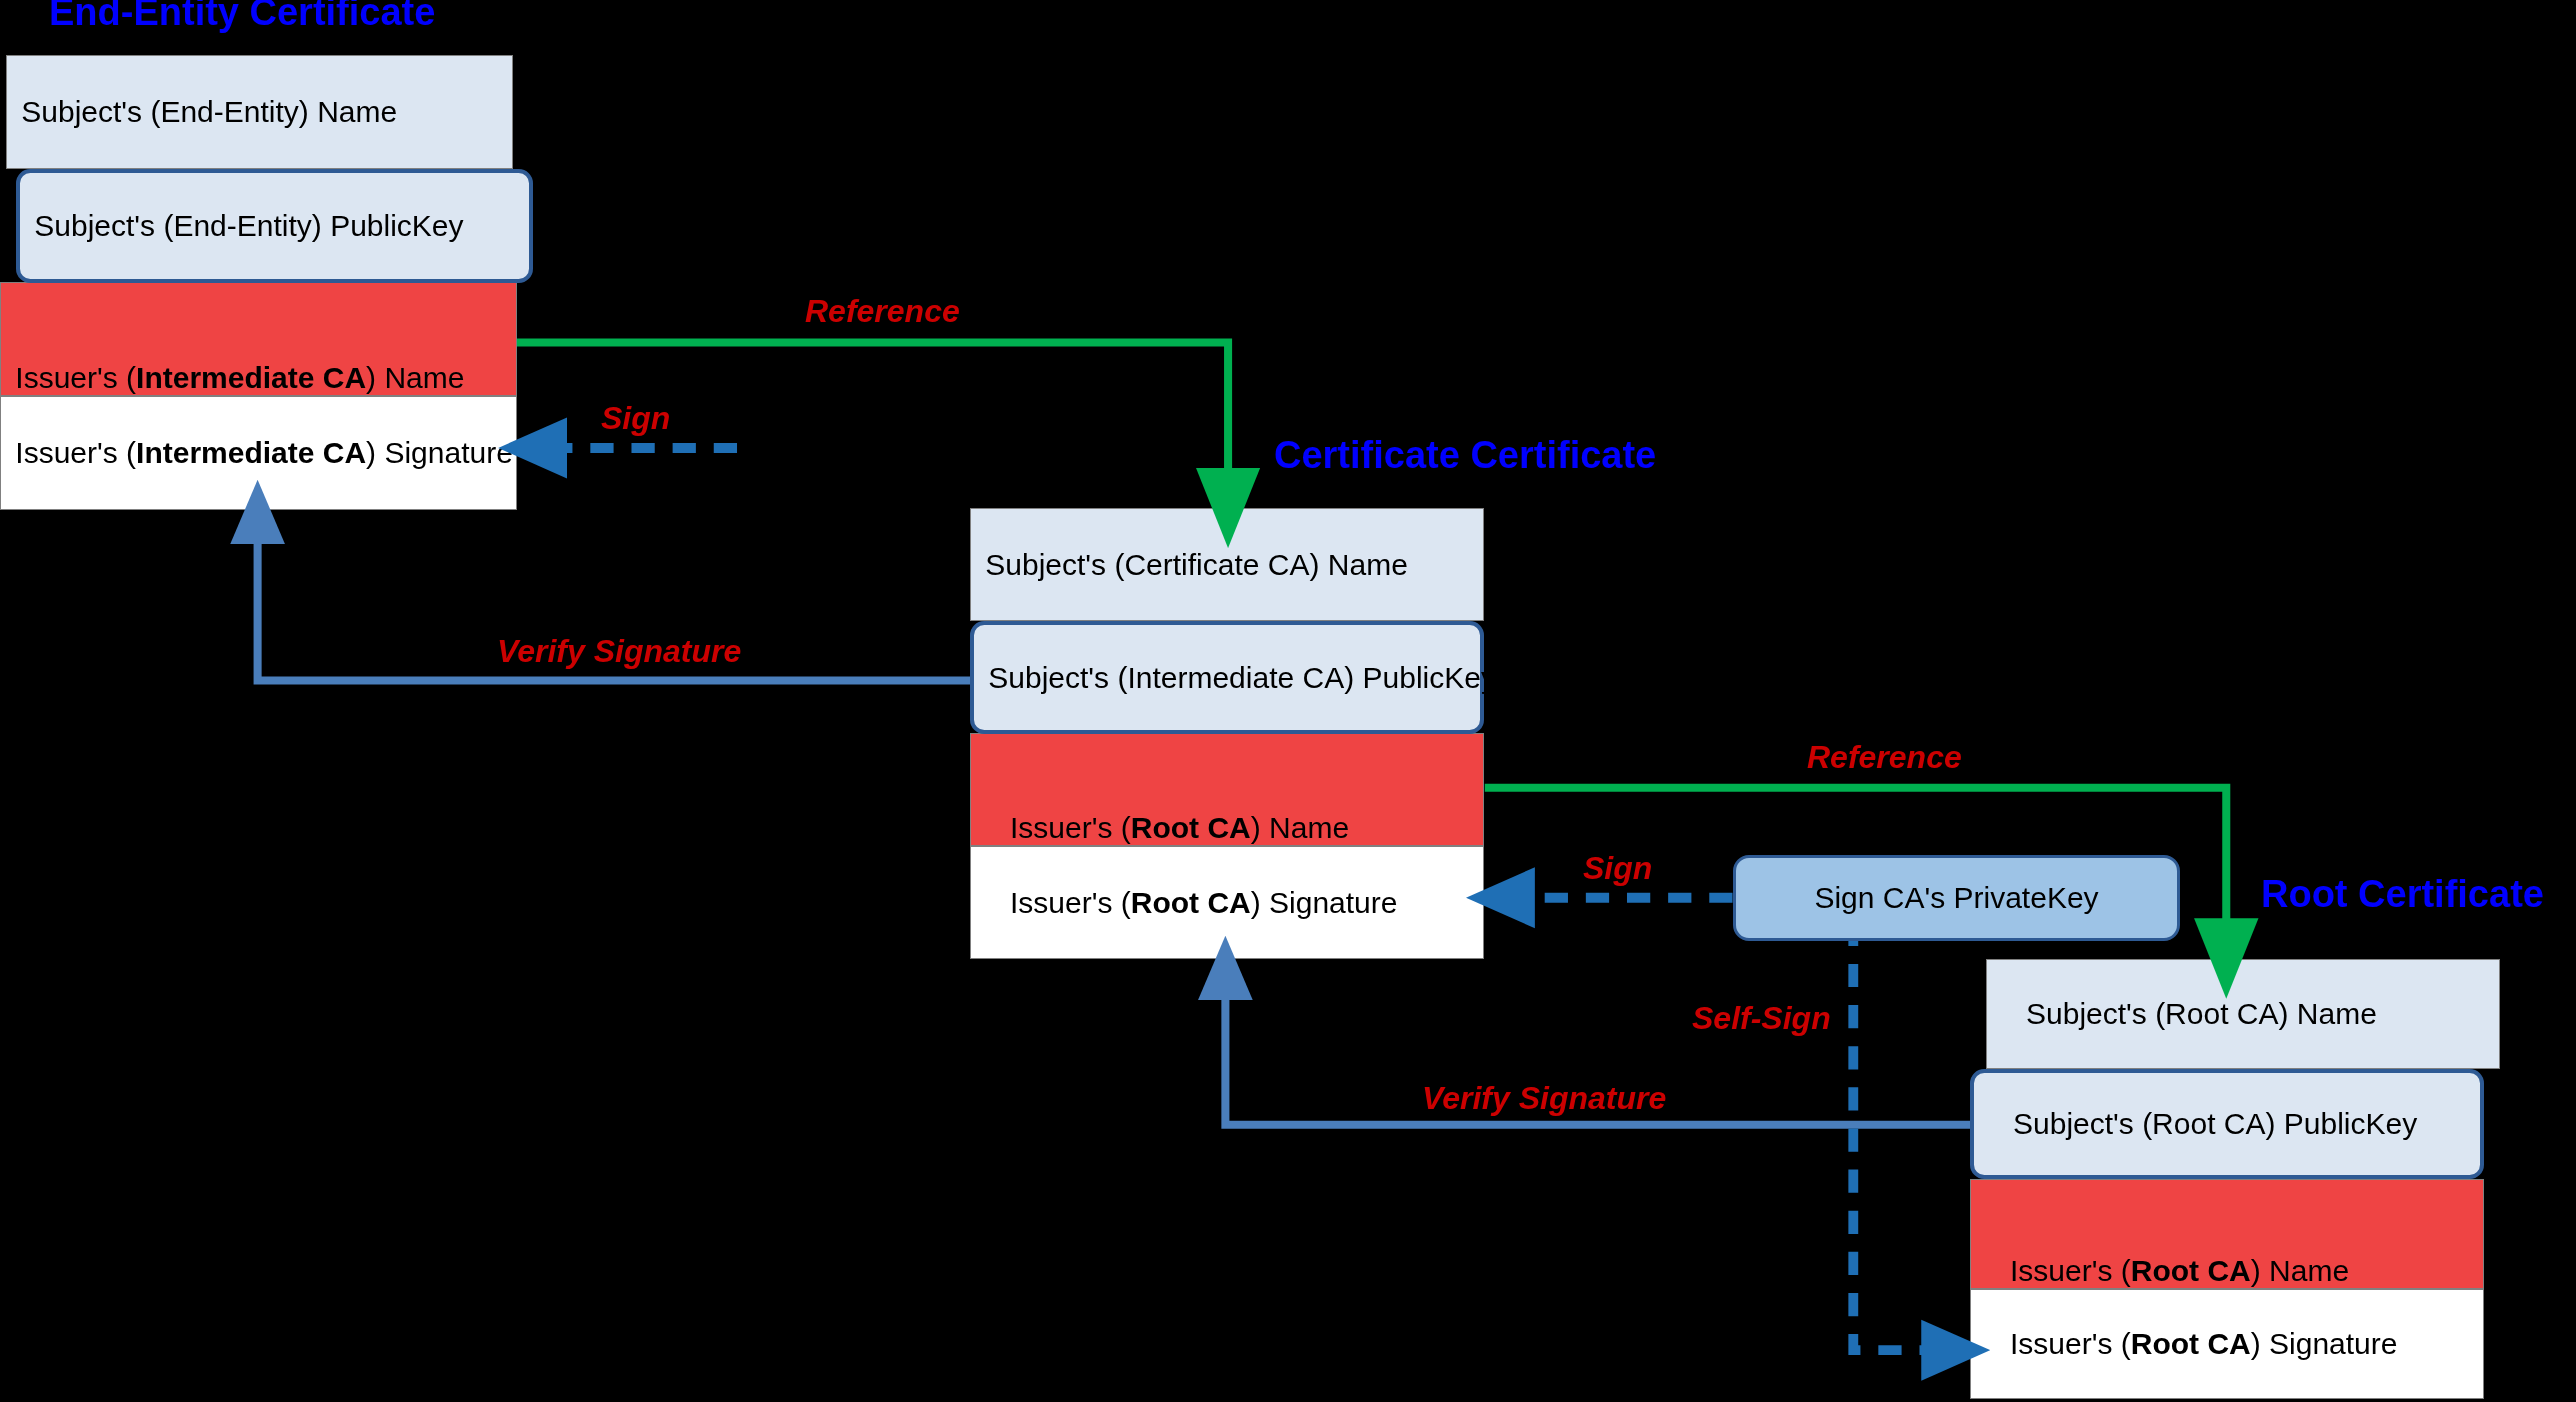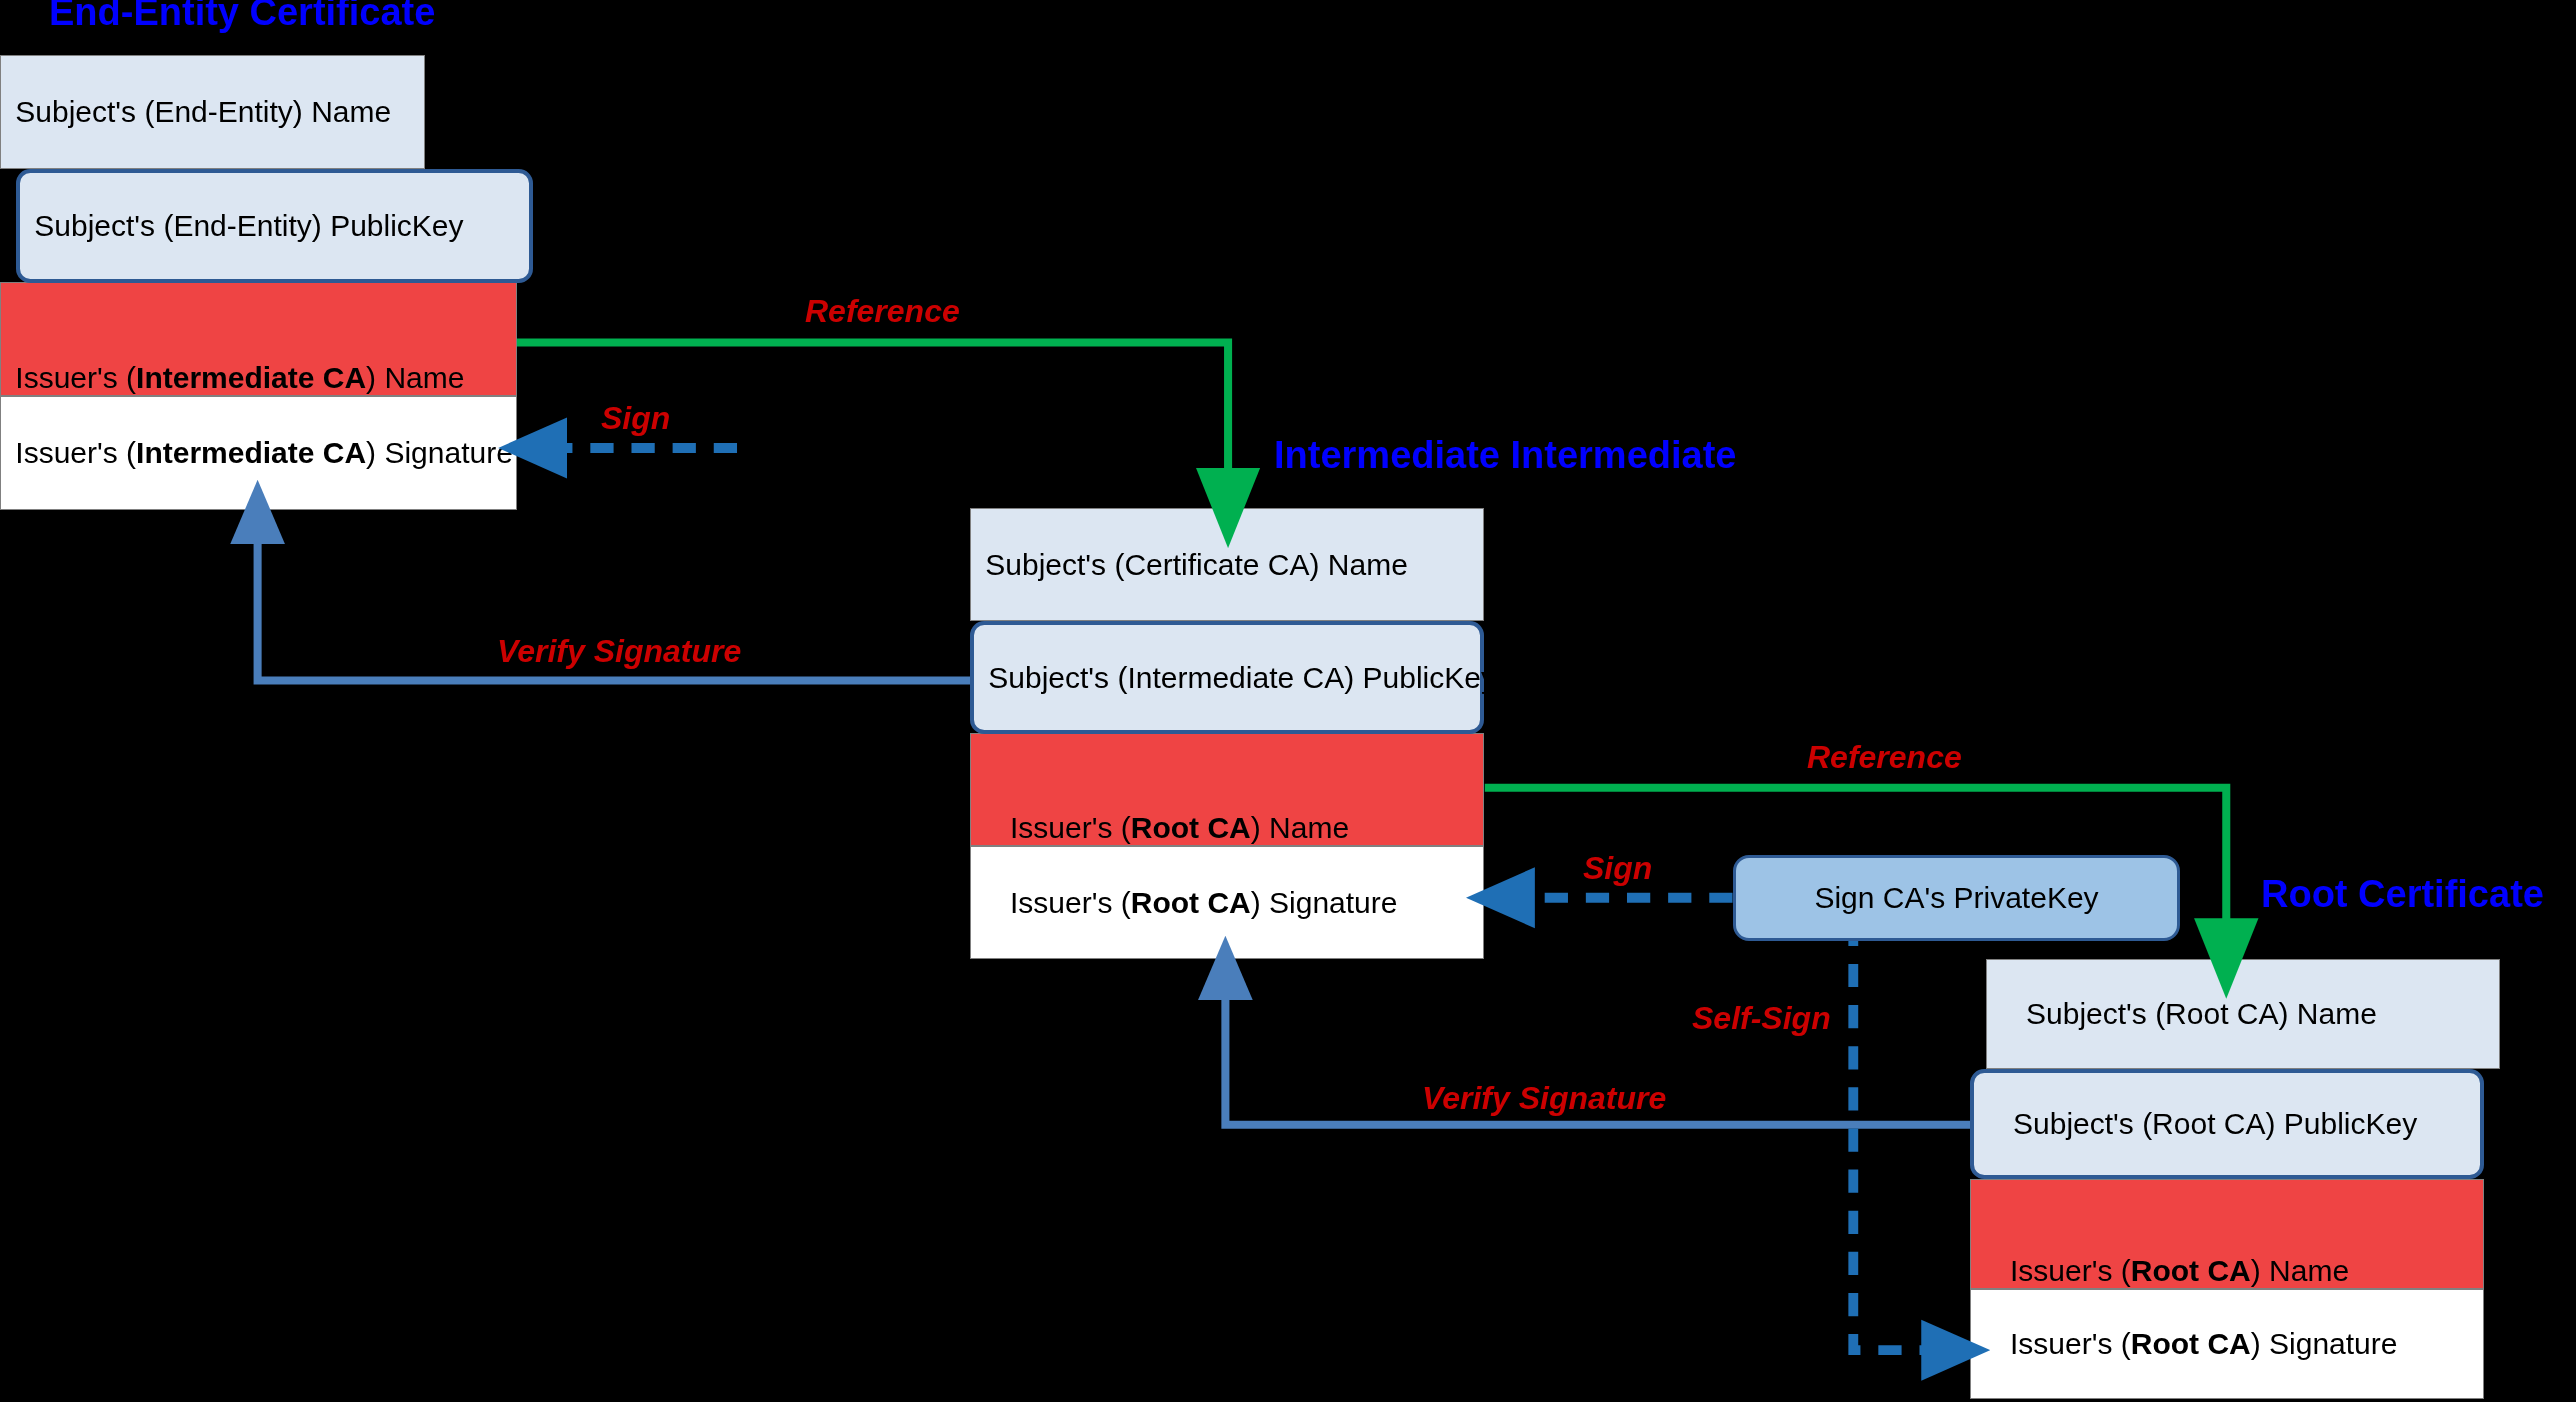--- a/index.html
+++ b/index.html
@@ -97,42 +97,42 @@
     <path d="M 2203,1258 L 1370,1258 L 1370,1078" fill="none" stroke="#4A7EBB" stroke-width="9" marker-end="url(#arrow-verify)"></path>
 
      Root issuer-signature : Self-Sign (dashed blue) --&gt;
     <path d="M 2072,1032 L 2072,1510 L 2192,1510" fill="none" stroke="#1F6FB5" stroke-width="11" stroke-dasharray="26 20" marker-end="url(#arrow-blue-dash)"></path>
   </svg>
 
   <div class="cert-title" style="left:49px;top:-7.2px;">End-Entity Certificate</div>
 
   <div class="cert" style="left:0px;top:55px;width:517px;height:453px;">
 
-    <div class="row row-plain row-name row-pad-0" style="left:0px;top:0px;width:425px;height:114px;">
+    <div class="row row-plain row-name row-pad-0" style="left:6px;top:0px;width:507px;height:114px;">
       <span>Subject's (End-Entity) Name</span>
     </div>
 
     <div class="row row-pubkey row-pad-0" style="left:16px;top:114px;width:517px;height:114px;">
       <span>Subject's (End-Entity) PublicKey</span>
     </div>
 
     <div class="row row-plain row-issuer row-pad-0" style="left:0px;top:227px;width:517px;height:114px;">
       <span>
         <span>Issuer's (</span><b>Intermediate CA</b><span>) Name</span>
       </span>
     </div>
 
     <div class="row row-plain row-sig row-pad-0" style="left:0px;top:341px;width:517px;height:114px;">
       <span>
         <span>Issuer's (</span><b>Intermediate CA</b><span>) Signature</span>
       </span>
     </div>
   </div>
 
-  <div class="cert-title" style="left:1274px;top:436px;">Intermediate Intermediate</div>
+  <div class="cert-title" style="left:1274px;top:436px;">Certificate Certificate</div>
 
   <div class="cert" style="left:970px;top:508px;width:514px;height:451px;">
 
     <div class="row row-plain row-name row-pad-0" style="left:0px;top:0px;width:514px;height:113px;">
       <span>Subject's (Certificate CA) Name</span>
     </div>
 
     <div class="row row-pubkey row-pad-0" style="left:0px;top:113px;width:514px;height:113px;">
       <span>Subject's (Intermediate CA) PublicKey</span>
     </div>

